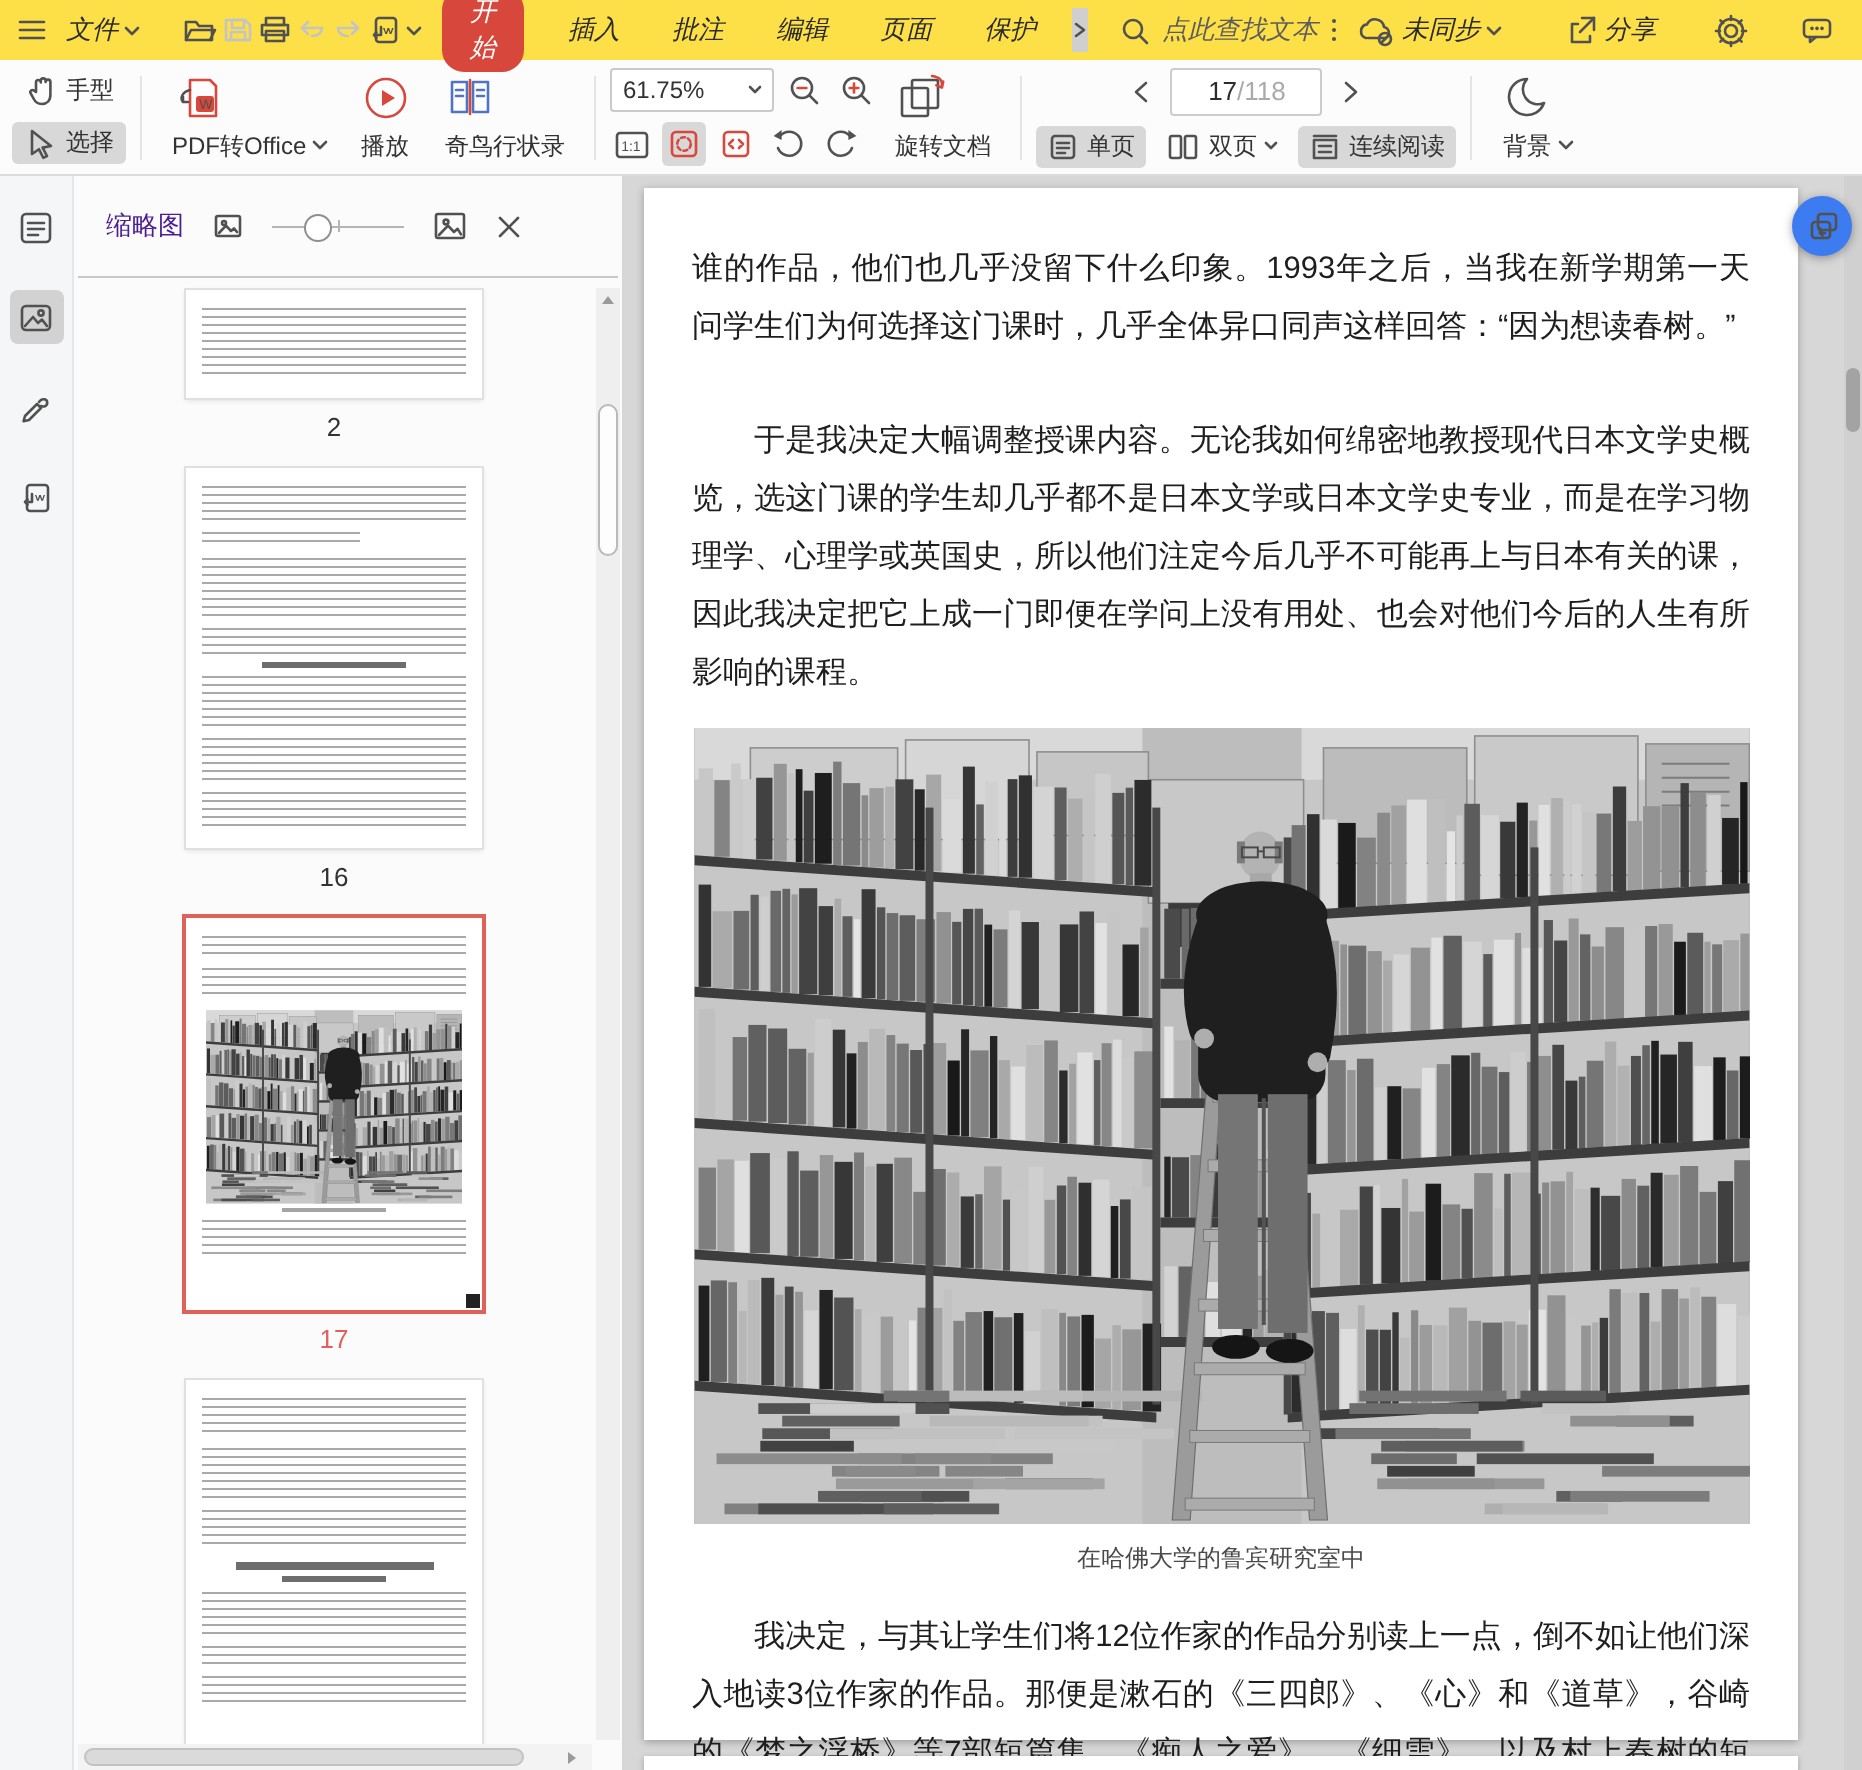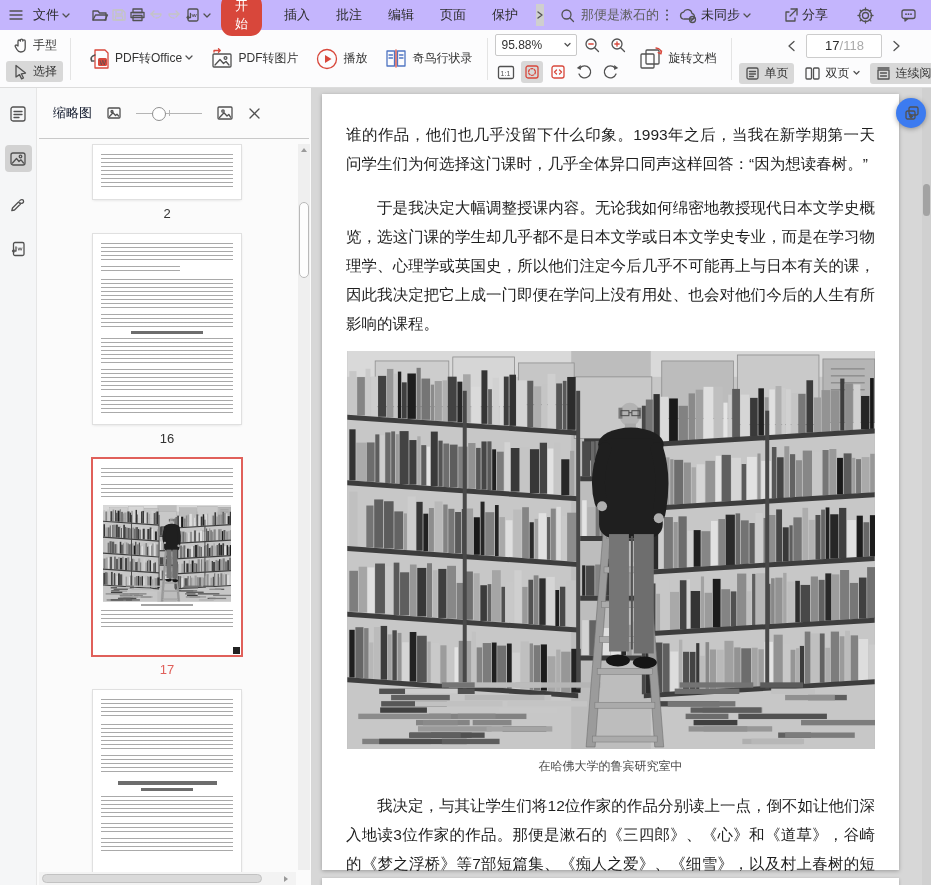--- a/index.html
+++ b/index.html
@@ -3,49 +3,49 @@
 <meta charset="utf-8">
 <style>
   html,body{margin:0;padding:0;}
   body{width:931px;height:885px;overflow:hidden;font-family:"Liberation Sans",sans-serif;background:#f7f8f9;color:#2c2c2c;}
   svg{display:block;}
   .ic line,.ic path,.ic rect,.ic circle,.ic ellipse,.ic polyline,.ic polygon{stroke:#515151;fill:none;stroke-width:1.3;stroke-linecap:round;stroke-linejoin:round;}
   .ic .red{stroke:#d8473b;} .ic .blue{stroke:#4f74c2;} .ic .fillred{fill:#d8473b;stroke:none;} .ic .filldark{fill:#515151;stroke:none;}
   .ic .t{fill:#515151;stroke:none;font-size:7px;font-family:"Liberation Sans",sans-serif;}
   .ic.dis line,.ic.dis path,.ic.dis rect,.ic.dis circle,.ic.dis polyline{stroke:#c4c4c4;}
   
-  .menubar{height:30px;background:#c4b5fd;display:flex;align-items:center;padding:0 8px;gap:2px;font-size:13px;}
+  .menubar{height:30px;background:#fde047;display:flex;align-items:center;padding:0 8px;gap:2px;font-size:13px;font-style:italic;}
   .mi{padding:2px 7px;display:flex;align-items:center;gap:3px;white-space:nowrap;}
   .vdiv{width:1px;height:16px;background:#ddd;margin:0 5px;}
   .qbtn{width:25px;height:24px;display:flex;align-items:center;justify-content:center;}
   .start-pill{background:#d8473b;color:#fff;border-radius:11px;padding:3px 14px;margin:0 8px;font-size:13px;}
   .tab{padding:2px 12px;white-space:nowrap;}
   .expand-btn{width:15px;height:22px;background:#cfcfcf;display:flex;align-items:center;justify-content:center;margin-left:4px;}
   .searchbox{display:flex;align-items:center;gap:6px;color:#5d5d5d;margin-left:14px;white-space:nowrap;}
   .mright{margin-left:auto;display:flex;align-items:center;gap:18px;white-space:nowrap;}
   
   .toolbar{height:57px;background:#fcfcfd;border-bottom:1px solid #dcdcdc;display:flex;align-items:center;padding:0 6px;overflow:hidden;}
   .sep{width:1px;height:42px;background:#e4e4e4;margin:0 7px;flex:0 0 1px;}
   .stack2{display:flex;flex-direction:column;gap:5px;}
   .toolrow{display:flex;align-items:center;gap:4px;}
   .toggle{display:flex;align-items:center;gap:4px;font-size:12px;color:#333;padding:2px 6px;border-radius:3px;white-space:nowrap;}
   .toggle.sel{background:#d8d8d8;}
-  .bigbtn{display:flex;flex-direction:row;align-items:center;justify-content:center;gap:3px;padding:1px 8px;font-size:12px;color:#333;white-space:nowrap;}
+  .bigbtn{display:flex;flex-direction:column;align-items:flex-start;justify-content:center;gap:3px;padding:1px 8px;font-size:12px;color:#333;white-space:nowrap;}
   .zoombox{width:70px;height:20px;border:1px solid #c9c9c9;border-radius:2px;background:#fff;display:flex;align-items:center;justify-content:space-between;padding:0 5px;font-size:12px;color:#333;}
   .pagebox{width:74px;height:22px;border:1px solid #ccc;border-radius:2px;background:#fff;display:flex;align-items:center;justify-content:center;font-size:13px;}
   .pagebox .tot{color:#aaa;}
   .sicon{width:22px;height:22px;display:flex;align-items:center;justify-content:center;border-radius:3px;}
   .sicon.sel{background:#d8d8d8;}
   
   .appbody{display:flex;height:798px;}
   .rail{width:36px;background:#f5f6f7;border-right:1px solid #e6e6e6;display:flex;flex-direction:column;align-items:center;padding-top:12px;gap:18px;flex:0 0 36px;}
   .ricon{width:27px;height:27px;display:flex;align-items:center;justify-content:center;border-radius:4px;}
   .ricon.sel{background:#d2d2d2;}
   .panel{width:274px;background:#fbfbfb;border-right:1px solid #d6d6d6;position:relative;flex:0 0 274px;display:flex;flex-direction:column;overflow:hidden;}
-  .panel-head{height:50px;display:flex;align-items:center;gap:14px;padding:0 16px;font-size:13px;color:#0f172a;flex:0 0 50px;}
+  .panel-head{height:50px;display:flex;align-items:center;gap:14px;padding:0 16px;font-size:13px;color:#4c1d95;flex:0 0 50px;}
   .panel-hr{height:1px;background:#c9c9c9;margin:0 2px;}
   .slider{width:66px;height:14px;position:relative;display:flex;align-items:center;}
   .slider .track{width:100%;height:1px;background:#b5b5b5;}
   .slider .tick{position:absolute;left:50%;top:4px;width:1px;height:6px;background:#b5b5b5;}
   .slider .knob{position:absolute;left:16px;top:1px;width:12px;height:12px;border-radius:50%;background:#fff;border:1px solid #8f8f8f;}
   .thumbs{flex:1;overflow:hidden;padding:6px 14px 0 0;position:relative;}
   .thumb{width:148px;background:#fff;box-shadow:0 0 0 1px #e0e0e0,0 1px 3px rgba(0,0,0,.14);margin:0 auto;padding:9px 8px;box-sizing:border-box;overflow:hidden;position:relative;}
   .thumb.sel{box-shadow:none;outline:2px solid #e0605a;}
   .corner-handle{position:absolute;right:1px;bottom:1px;width:7px;height:7px;background:#222;}
   .tlabel{text-align:center;font-size:13px;color:#333;margin:7px 0 13px;}
@@ -57,21 +57,21 @@
   .vscroll .arr{position:absolute;top:4px;left:3px;width:0;height:0;border-left:3px solid transparent;border-right:3px solid transparent;border-bottom:4px solid #9a9a9a;}
   .vscroll .vthumb{position:absolute;top:58px;left:1px;right:1px;height:74px;border:1px solid #b9b9b9;border-radius:6px;background:#fdfdfd;}
   .hscroll{position:absolute;left:2px;right:15px;bottom:1px;height:13px;background:#f3f3f3;}
   .hscroll .hthumb{position:absolute;left:3px;right:34px;top:2px;bottom:2px;border-radius:6px;background:#dadada;border:1px solid #c2c2c2;}
   .hscroll .harr{position:absolute;right:8px;top:4px;width:0;height:0;border-top:3px solid transparent;border-bottom:3px solid transparent;border-left:4px solid #9a9a9a;}
   
   .viewer{flex:1;background:#d7d7d7;position:relative;overflow:hidden;}
   .page{position:absolute;left:10px;top:6px;width:577px;height:776px;background:#fff;box-shadow:0 1px 4px rgba(0,0,0,.28);box-sizing:border-box;padding:26px 24px 0 24px;}
   .page2{position:absolute;left:10px;top:790px;width:577px;height:12px;background:#fff;box-shadow:0 1px 3px rgba(0,0,0,.25);}
   .para{font-size:15.5px;line-height:29px;color:#1e1e1e;text-align:justify;margin:0;}
-  .para.ind{text-indent:2em;margin-top:15px;}
+  .para.ind{text-indent:2em;margin-top:28px;}
   .photo-frame{margin:13px auto 0;width:528px;height:398px;background:#bfbfbf;}
   .caption{text-align:center;font-size:12px;color:#4a4a4a;margin-top:9px;}
   .mscroll{position:absolute;right:0;top:0;bottom:0;width:9px;background:#d0d0d0;}
   .mscroll .mthumb{position:absolute;top:96px;left:1px;right:1px;height:32px;border-radius:4px;background:#a3a3a3;}
   .floatbtn{position:absolute;right:5px;top:10px;width:30px;height:30px;border-radius:50%;background:#3c7bf0;display:flex;align-items:center;justify-content:center;box-shadow:0 1px 5px rgba(0,0,0,.35);}
 </style>
 </head>
 <body>
 
 <div class="menubar">
@@ -142,21 +142,21 @@
   <div class="expand-btn">
       <svg class="ic" width="8" height="10">
         <path d="M2 2 L6 5 L2 8"></path>
       </svg>
     </div>
   <div class="searchbox">
     <svg class="ic" width="15" height="15">
         <circle cx="6.5" cy="6.5" r="4.5"></circle>
         <line x1="10" y1="10" x2="13.5" y2="13.5"></line>
       </svg>
-    <span>那便是漱石的</span>
+    <span>点此查找文本</span>
     <svg class="ic" width="4" height="14">
         <circle class="filldark" cx="2" cy="2.5" r="1" stroke="none"></circle>
         <circle class="filldark" cx="2" cy="7" r="1" stroke="none"></circle>
         <circle class="filldark" cx="2" cy="11.5" r="1" stroke="none"></circle>
       </svg>
   </div>
   <div class="mright">
     <div class="mi">
       <svg class="ic" width="20" height="17">
           <path d="M5 12 A3.5 3.5 0 0 1 5.5 5.2 A4.5 4.5 0 0 1 14 6.5 A3 3 0 0 1 15 12 L6 12"></path>
@@ -236,29 +236,20 @@
         <path d="M9 9 C5 10 4 13 5.5 15 M5.5 12.5 L5.5 15 L8 15"></path>
         <rect class="fillred" x="12" y="12" width="9" height="8" rx="1.5" stroke="none"></rect>
         <text class="t" x="13.6" y="18.6" fill="#fff" font-size="7">W</text>
       </svg>
     <span><span>PDF转Office</span> <svg class="ic" width="8" height="7" style="display:inline-block;vertical-align:1px">
           <path d="M1 2 L4 5 L7 2"></path>
         </svg></span>
   </div>
   <div class="bigbtn">
     <svg class="ic" width="26" height="26">
-        <path d="M5 6 L5 4.5 L11 4.5 M9.5 2.8 L11.3 4.5 L9.5 6.2" class="red"></path>
-        <rect x="4" y="8" width="18" height="13" rx="1"></rect>
-        <circle cx="16.5" cy="12" r="1.4"></circle>
-        <path d="M6 19 L11 13.5 L14.5 17.5 L17 15.5 L20 19"></path>
-      </svg>
-    <span>PDF转图片</span>
-  </div>
-  <div class="bigbtn">
-    <svg class="ic" width="26" height="26">
         <circle cx="13" cy="13" r="9.5" class="red"></circle>
         <path class="fillred" d="M11 9 L17.5 13 L11 17 Z" stroke="none"></path>
       </svg>
     <span>播放</span>
   </div>
   <div class="bigbtn">
     <svg class="ic" width="26" height="26">
         <path class="blue" d="M4 5 L11.5 5 L11.5 20 L4 20 Z"></path>
         <path class="blue" d="M14.5 5 L22 5 L22 20 L14.5 20 Z"></path>
         <line class="red" x1="13" y1="4" x2="13" y2="21"></line>
@@ -266,21 +257,21 @@
         <line class="blue" x1="6" y1="12" x2="9.5" y2="12"></line>
         <line class="blue" x1="16.5" y1="9" x2="20" y2="9"></line>
         <line class="blue" x1="16.5" y1="12" x2="20" y2="12"></line>
       </svg>
     <span>奇鸟行状录</span>
   </div>
   <div class="sep"></div>
   <div class="stack2">
     <div class="toolrow">
       <div class="zoombox">
-          <span>95.88%</span>
+          <span>61.75%</span>
           <svg class="ic" width="7" height="6">
             <path d="M1 1.5 L3.5 4 L6 1.5"></path>
           </svg>
         </div>
       <div class="sicon">
           <svg class="ic" width="17" height="17">
             <circle cx="7" cy="7" r="5"></circle>
             <line x1="10.7" y1="10.7" x2="14.5" y2="14.5"></line>
             <line class="red" x1="4.8" y1="7" x2="9.2" y2="7"></line>
           </svg>

